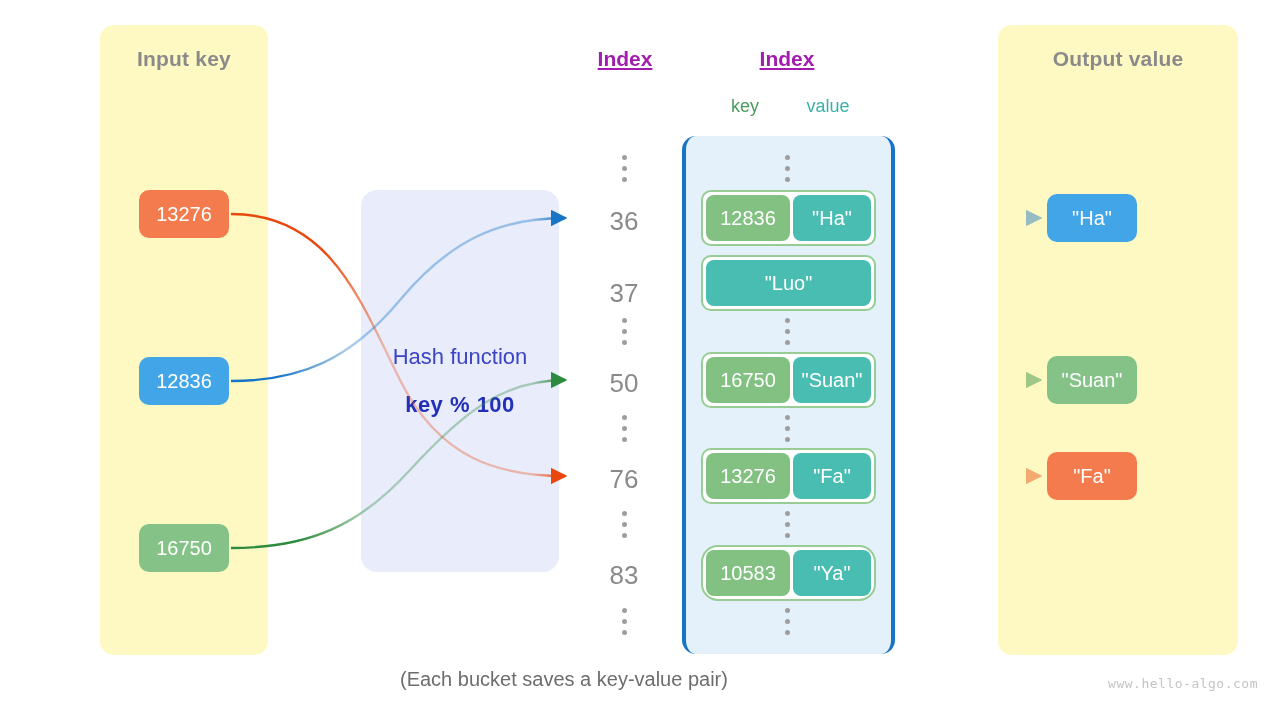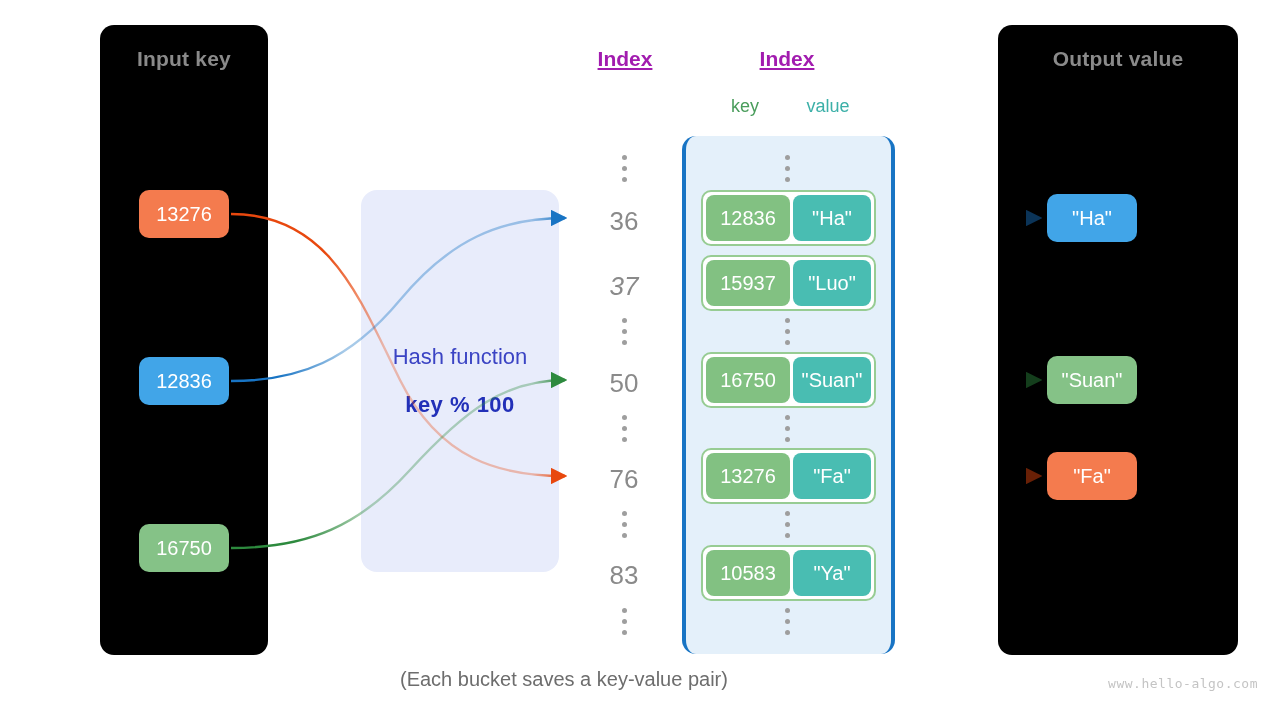--- a/index.html
+++ b/index.html
@@ -5,21 +5,21 @@
   html,body{margin:0;padding:0;}
   body{
     width:1280px;height:720px;overflow:hidden;background:#ffffff;
     font-family:"Liberation Sans","DejaVu Sans",sans-serif;
     -webkit-font-smoothing:antialiased;
   }
   #stage{position:relative;width:1280px;height:720px;}
 
   
   .panel{
-    position:absolute;background:#000000;border-radius:14px;
+    position:absolute;background:#fef9c3;border-radius:14px;
   }
   #panel-input{left:100px;top:25px;width:168px;height:630px;}
   #panel-output{left:998px;top:25px;width:240px;height:630px;}
   .panel-title{
     position:absolute;top:22px;left:0;width:100%;text-align:center;
     font-size:21px;font-weight:bold;color:#8a8a8a;letter-spacing:.2px;
   }
 
   
   .col-head{
@@ -262,42 +262,41 @@
     <path d="M231,548 C310,548 360,525 410,470 C465,410 505,380 565,380" fill="none" stroke="url(#fadeG)" stroke-width="2.4" marker-end="url(#ar-g)"></path>
 
     <path d="M657,218 L1040,218" fill="none" stroke="url(#hfB)" stroke-width="2.4" marker-end="url(#ar-bb)"></path>
 
     <path d="M657,380 L1040,380" fill="none" stroke="url(#hfG)" stroke-width="2.4" marker-end="url(#ar-gb)"></path>
 
     <path d="M657,476 L1040,476" fill="none" stroke="url(#hfO)" stroke-width="2.4" marker-end="url(#ar-ob)"></path>
   </svg>
 
   <div class="idx" style="top:206px;">36</div>
-  <div class="idx" style="top:271px;font-style:italic;">37</div>
+  <div class="idx" style="top:278px;">37</div>
   <div class="idx" style="top:368px;">50</div>
   <div class="idx" style="top:464px;">76</div>
   <div class="idx" style="top:560px;">83</div>
 
   <div class="bucket" style="top:190px;">
     <div class="cell cell-key">12836</div>
     <div class="cell cell-val">"Ha"</div>
   </div>
   <div class="bucket" style="top:255px;">
-    <div class="cell cell-key">15937</div>
     <div class="cell cell-val">"Luo"</div>
   </div>
   <div class="bucket" style="top:352px;">
     <div class="cell cell-key">16750</div>
     <div class="cell cell-val">"Suan"</div>
   </div>
   <div class="bucket" style="top:448px;">
     <div class="cell cell-key">13276</div>
     <div class="cell cell-val">"Fa"</div>
   </div>
-  <div class="bucket" style="top:545px;">
+  <div class="bucket" style="top:545px;border-radius:17px;">
     <div class="cell cell-key">10583</div>
     <div class="cell cell-val">"Ya"</div>
   </div>
 
   <div class="chip chip-orange" id="in-13276">13276</div>
   <div class="chip chip-blue" id="in-12836">12836</div>
   <div class="chip chip-green" id="in-16750">16750</div>
 
   <div class="chip chip-blue" id="out-ha">"Ha"</div>
   <div class="chip chip-green" id="out-suan">"Suan"</div>

